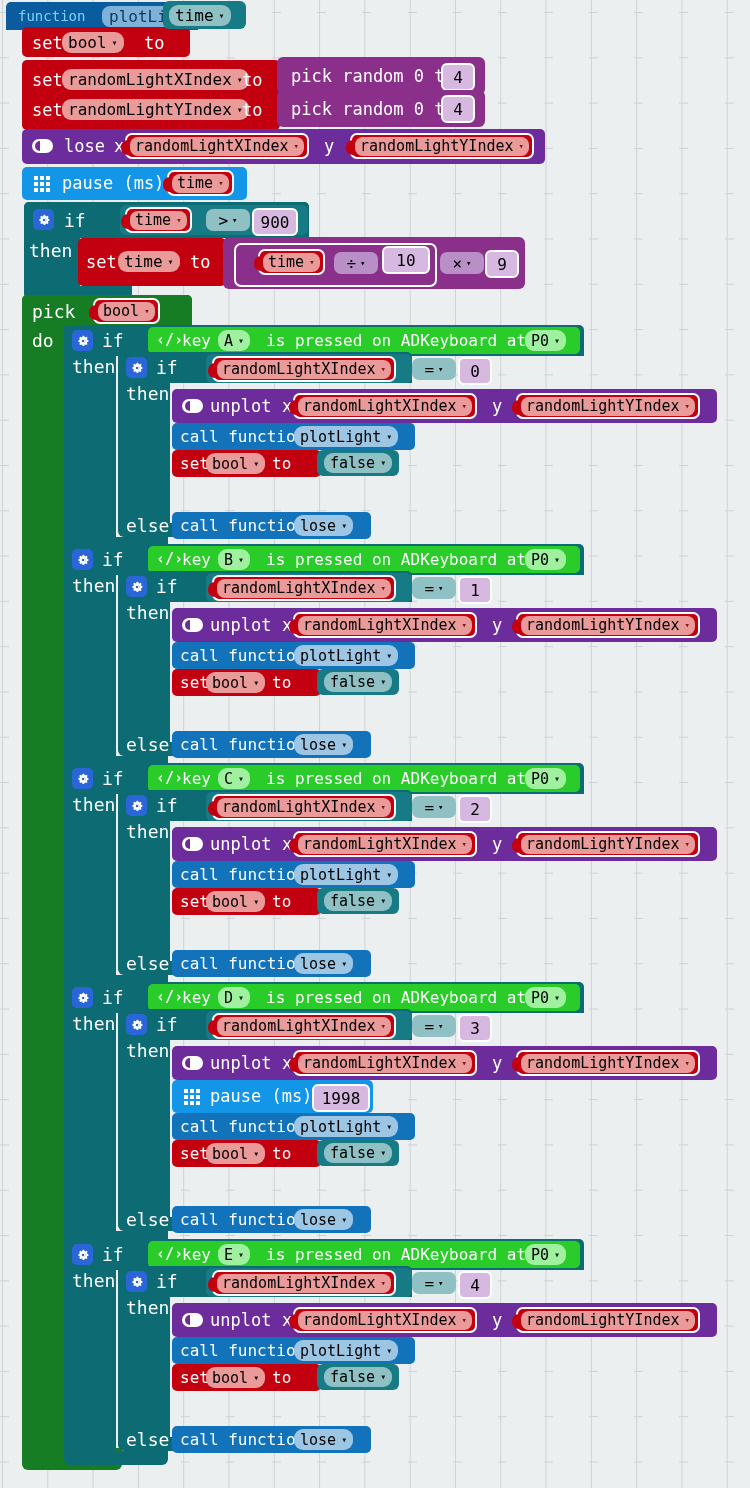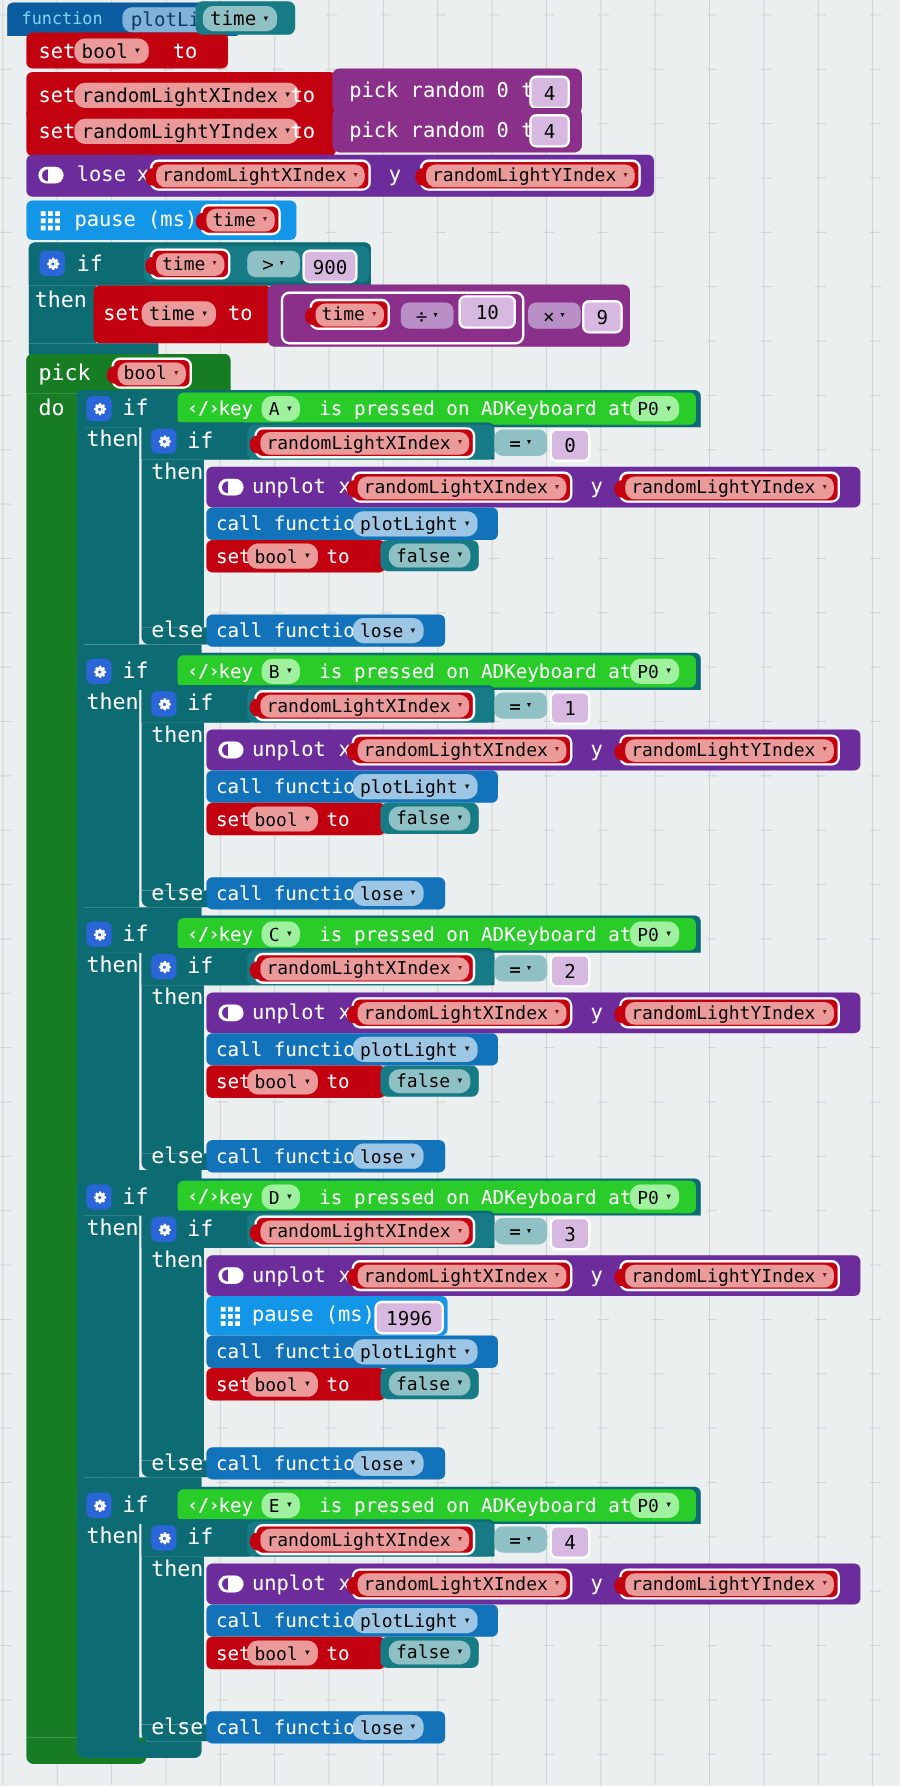--- a/index.html
+++ b/index.html
@@ -653,21 +653,21 @@
         <div style="background:#fff;"></div>
         <div style="background:#fff;"></div>
         <div style="background:#fff;"></div>
         <div style="background:#fff;"></div>
         <div style="background:#fff;"></div>
         <div style="background:#fff;"></div>
       </div>
       <div class="lbl" style="position:absolute;left:38px;top:8px;font-size:17px;line-height:1;color:#fff;white-space:nowrap;">pause (ms)</div>
     </div>
     <div class="numfield" style="position:absolute;left:312px;top:1084px;width:54px;">
-      <span>1996</span>
+      <span>1998</span>
     </div>
     <div class="blk" style="left:172px;top:1113px;width:243px;height:27px;background:#1273ba;border-radius:5px;">
       <div class="lbl" style="position:absolute;left:8px;top:6px;font-size:16px;line-height:1;color:#fff;white-space:nowrap;">call function</div>
       <div style="position:absolute;left:122px;top:3px;height:21px;background:#9dc6e4;color:#000;border-radius:9px;display:flex;align-items:center;padding:0 6px;font-size:15px;white-space:nowrap;font-family:&quot;DejaVu Sans Mono&quot;,&quot;Liberation Mono&quot;,monospace;">
         <span>plotLight</span>
         <span class="arrow" style="margin-left:5px;font-size:10px;">▾</span>
       </div>
     </div>
     <div class="blk" style="left:172px;top:1140px;width:149px;height:27px;background:#c2000f;border-radius:5px;">
       <div class="lbl" style="position:absolute;left:8px;top:6px;font-size:16px;line-height:1;color:#fff;white-space:nowrap;">set</div>

